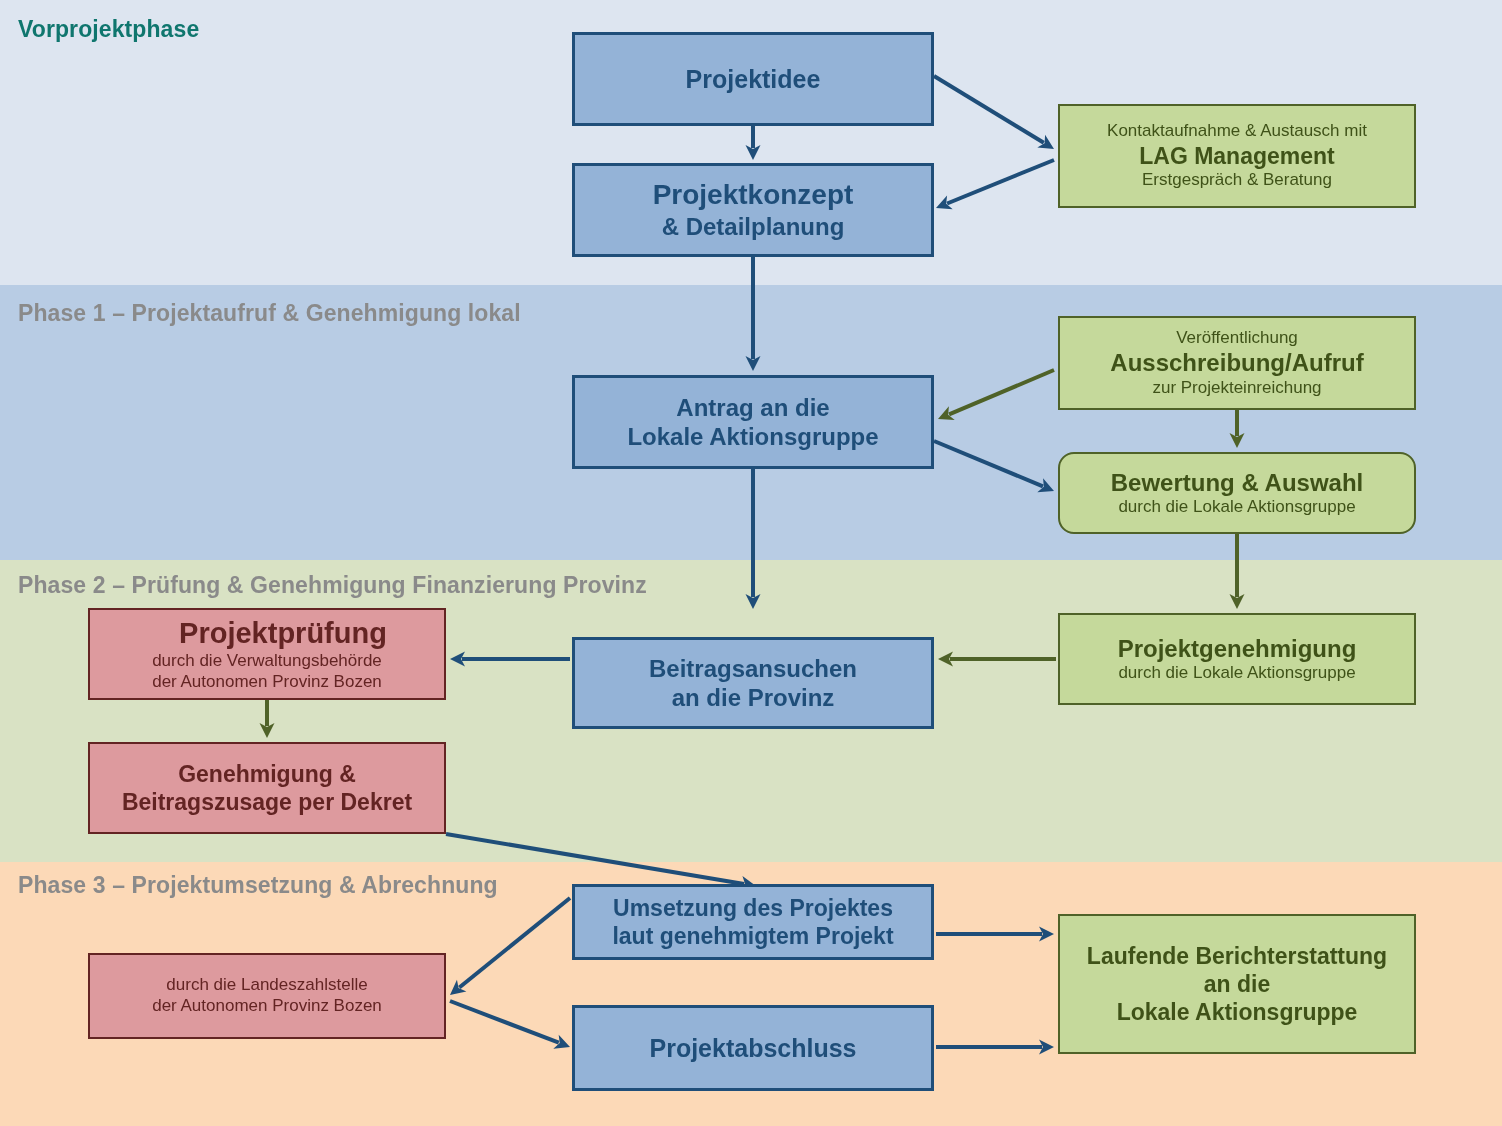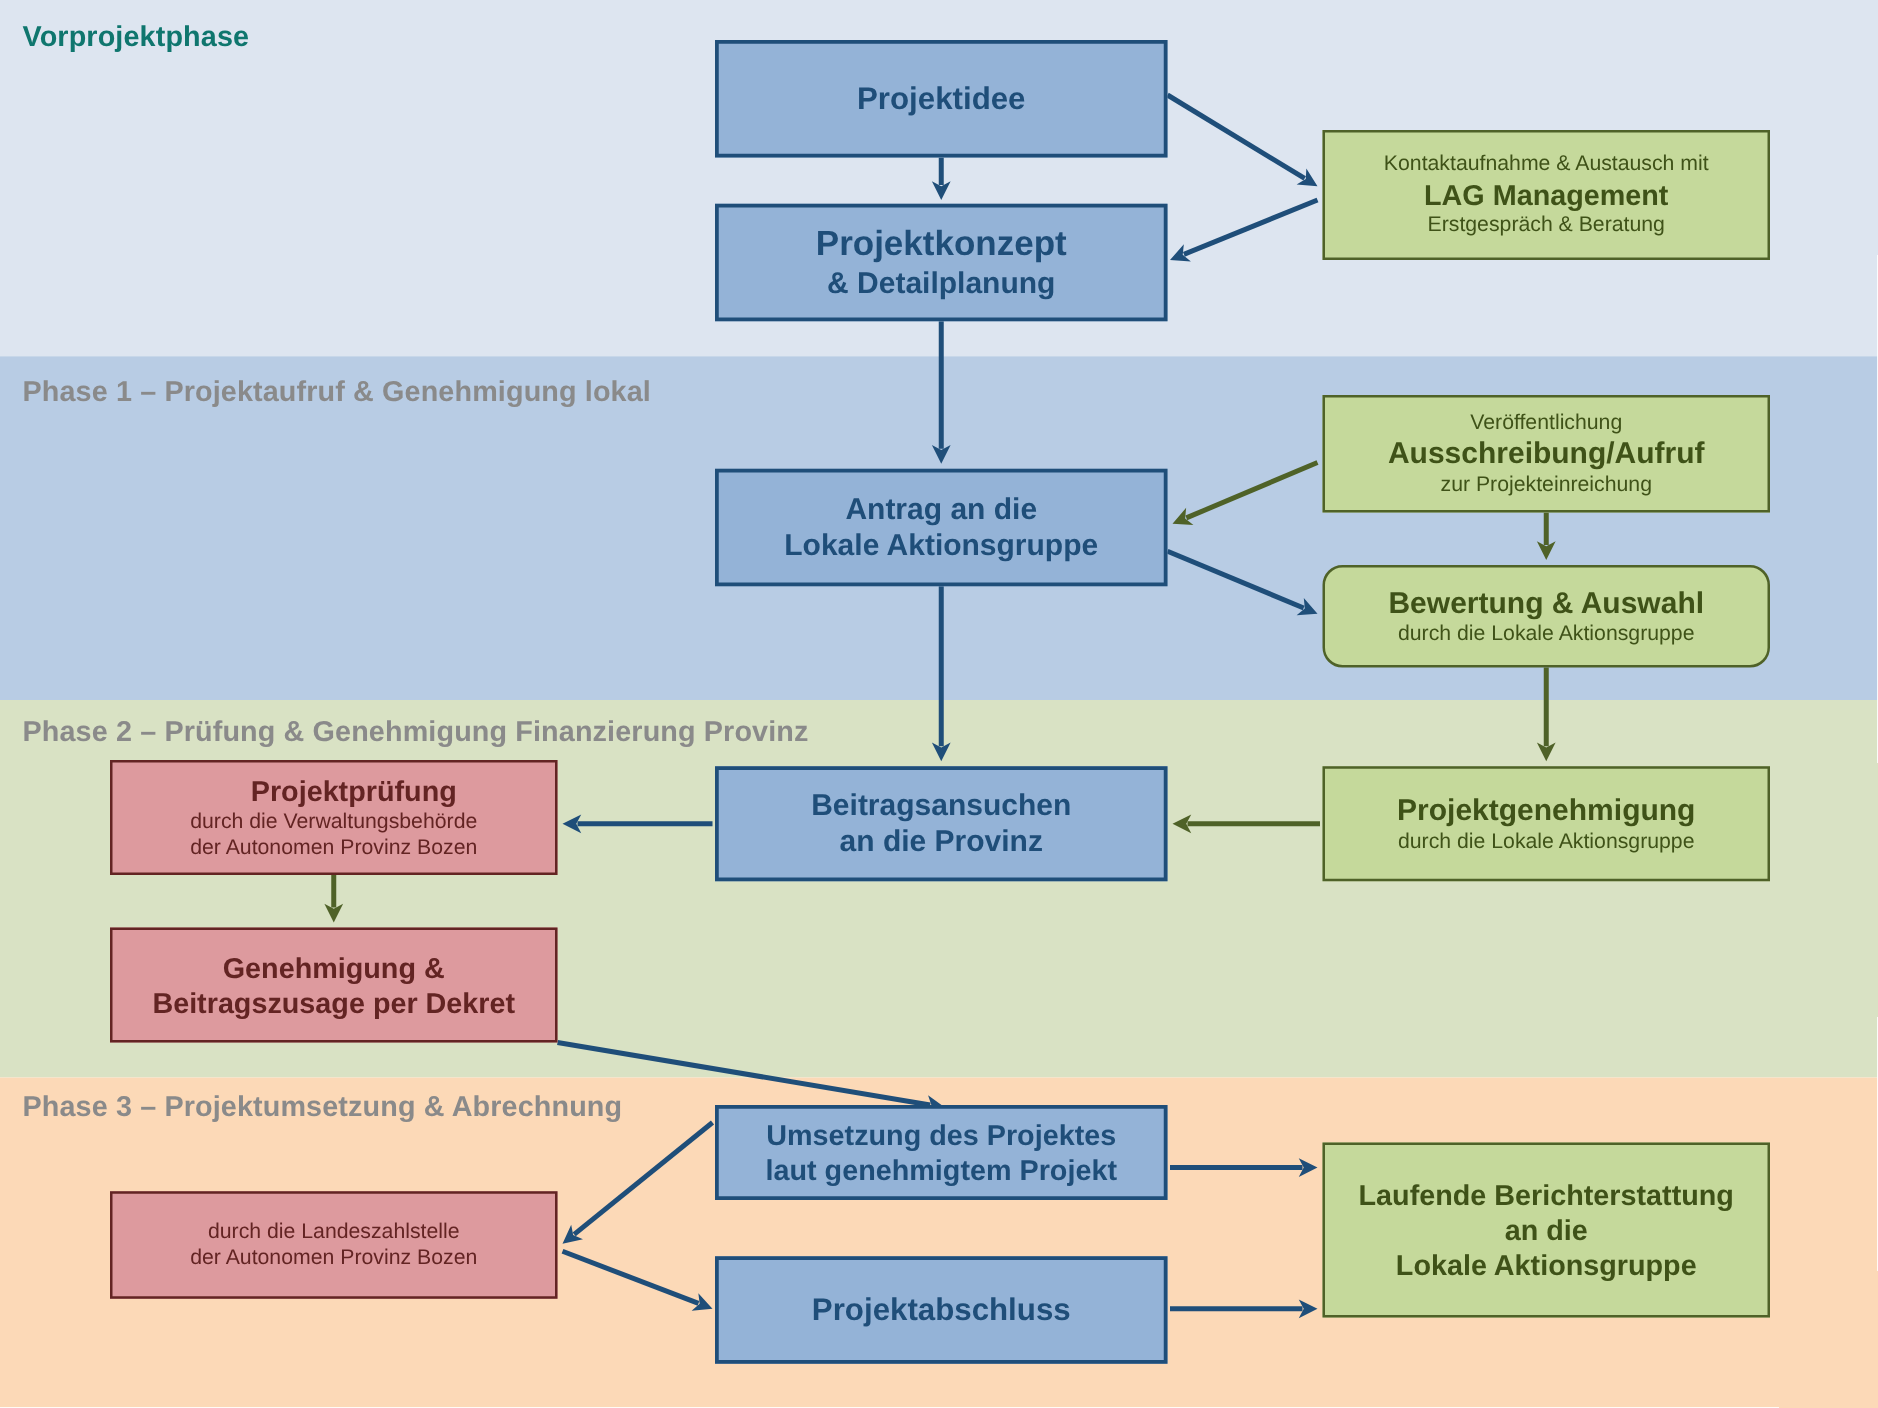--- a/index.html
+++ b/index.html
@@ -168,25 +168,25 @@
       </div>
       <div class="node n-blue" style="left: 572px; top: 375px; width: 362px; height: 94px;">
         <div class="ttl" style="font-size: 24px;">Antrag an die</div>
         <div class="ttl" style="font-size: 24px;">Lokale Aktionsgruppe</div>
       </div>
       <div class="node n-green" style="left: 1058px; top: 452px; width: 358px; height: 82px; border-radius: 16px;">
         <div class="ttl" style="font-size: 24px;">Bewertung &amp; Auswahl</div>
         <div class="sub" style="font-size: 17px;">durch die Lokale Aktionsgruppe</div>
       </div>
       <div class="node n-red" style="left: 88px; top: 608px; width: 358px; height: 92px;">
-        <div class="ttl" style="font-size: 23px; margin-left: 32px;">Projektprüfung</div>
+        <div class="ttl" style="font-size: 29px; margin-left: 32px;">Projektprüfung</div>
         <div class="sub" style="font-size: 17px;">durch die Verwaltungsbehörde</div>
         <div class="sub" style="font-size: 17px;">der Autonomen Provinz Bozen</div>
       </div>
-      <div class="node n-blue" style="left: 572px; top: 613px; width: 362px; height: 92px;">
+      <div class="node n-blue" style="left: 572px; top: 637px; width: 362px; height: 92px;">
         <div class="ttl" style="font-size: 24px;">Beitragsansuchen</div>
         <div class="ttl" style="font-size: 24px;">an die Provinz</div>
       </div>
       <div class="node n-green" style="left: 1058px; top: 613px; width: 358px; height: 92px;">
         <div class="ttl" style="font-size: 24px;">Projektgenehmigung</div>
         <div class="sub" style="font-size: 17px;">durch die Lokale Aktionsgruppe</div>
       </div>
       <div class="node n-red" style="left: 88px; top: 742px; width: 358px; height: 92px;">
         <div class="ttl" style="font-size: 23px;">Genehmigung &amp;</div>
         <div class="ttl" style="font-size: 23px;">Beitragszusage per Dekret</div>

